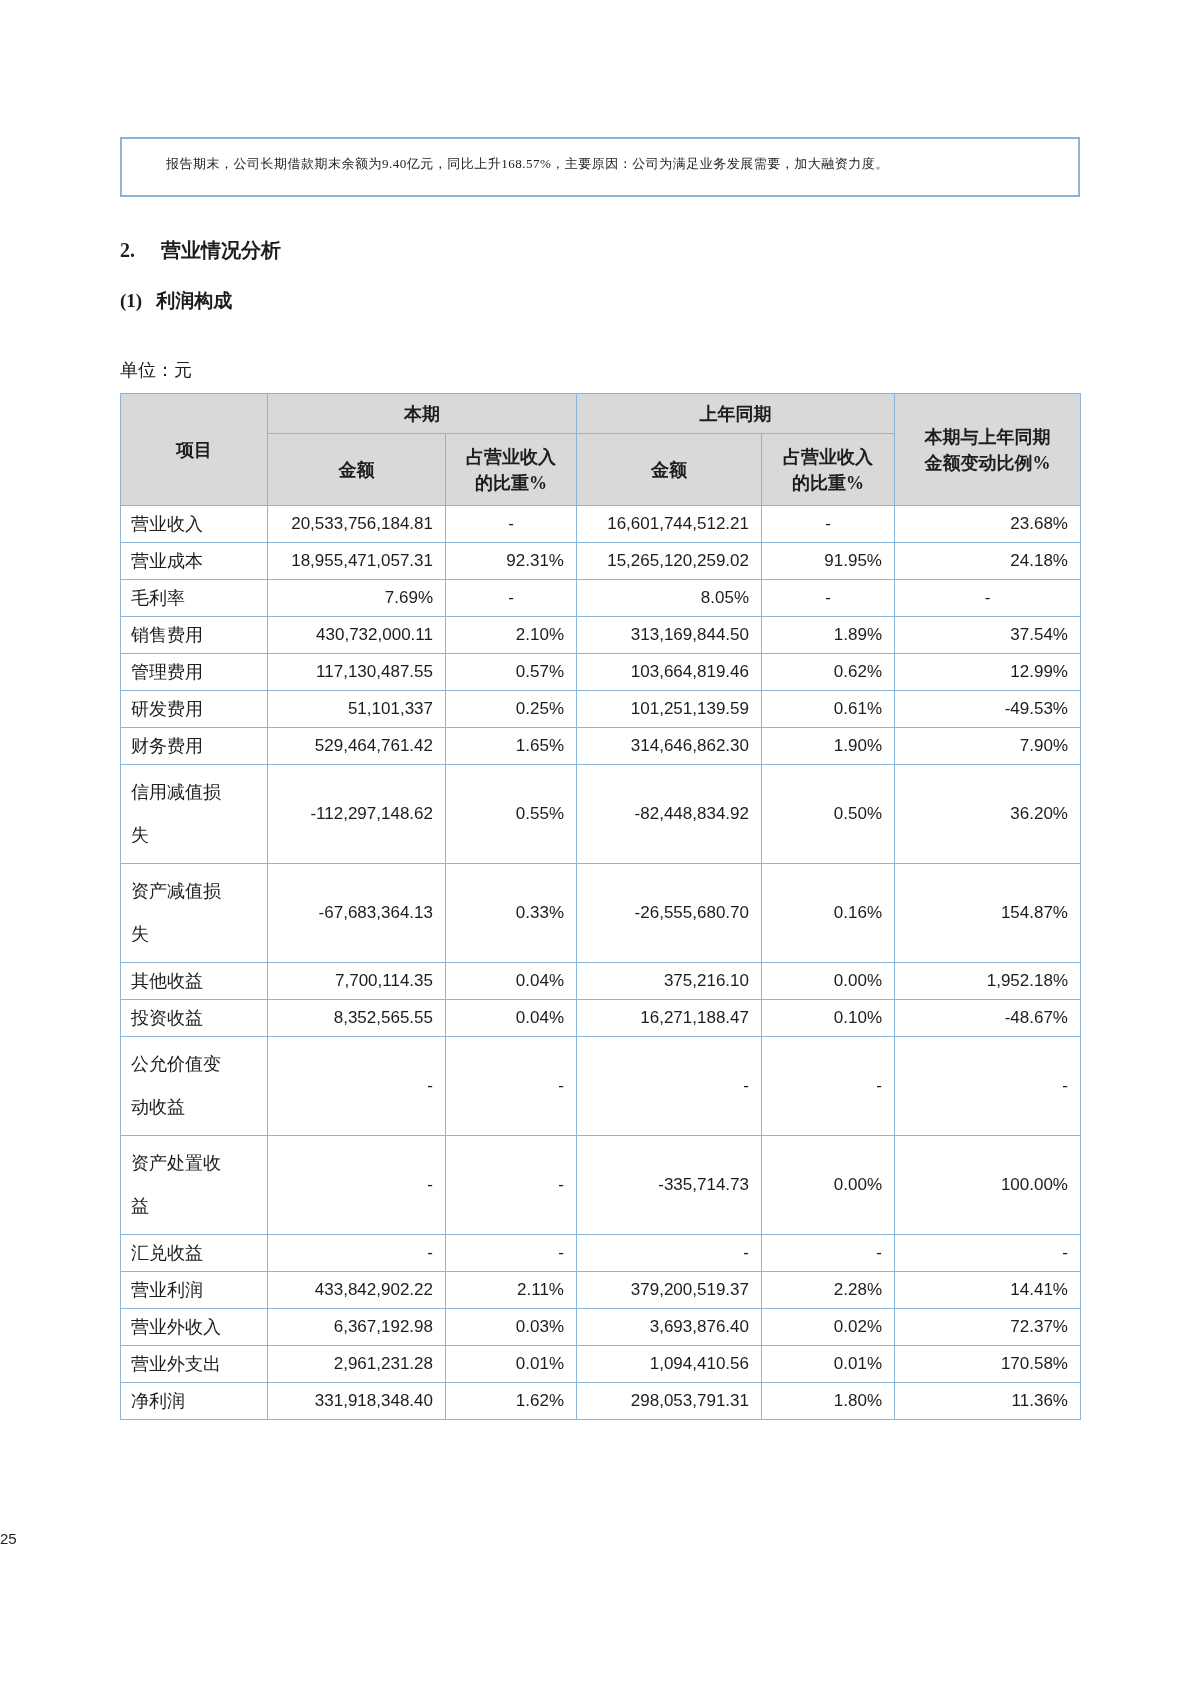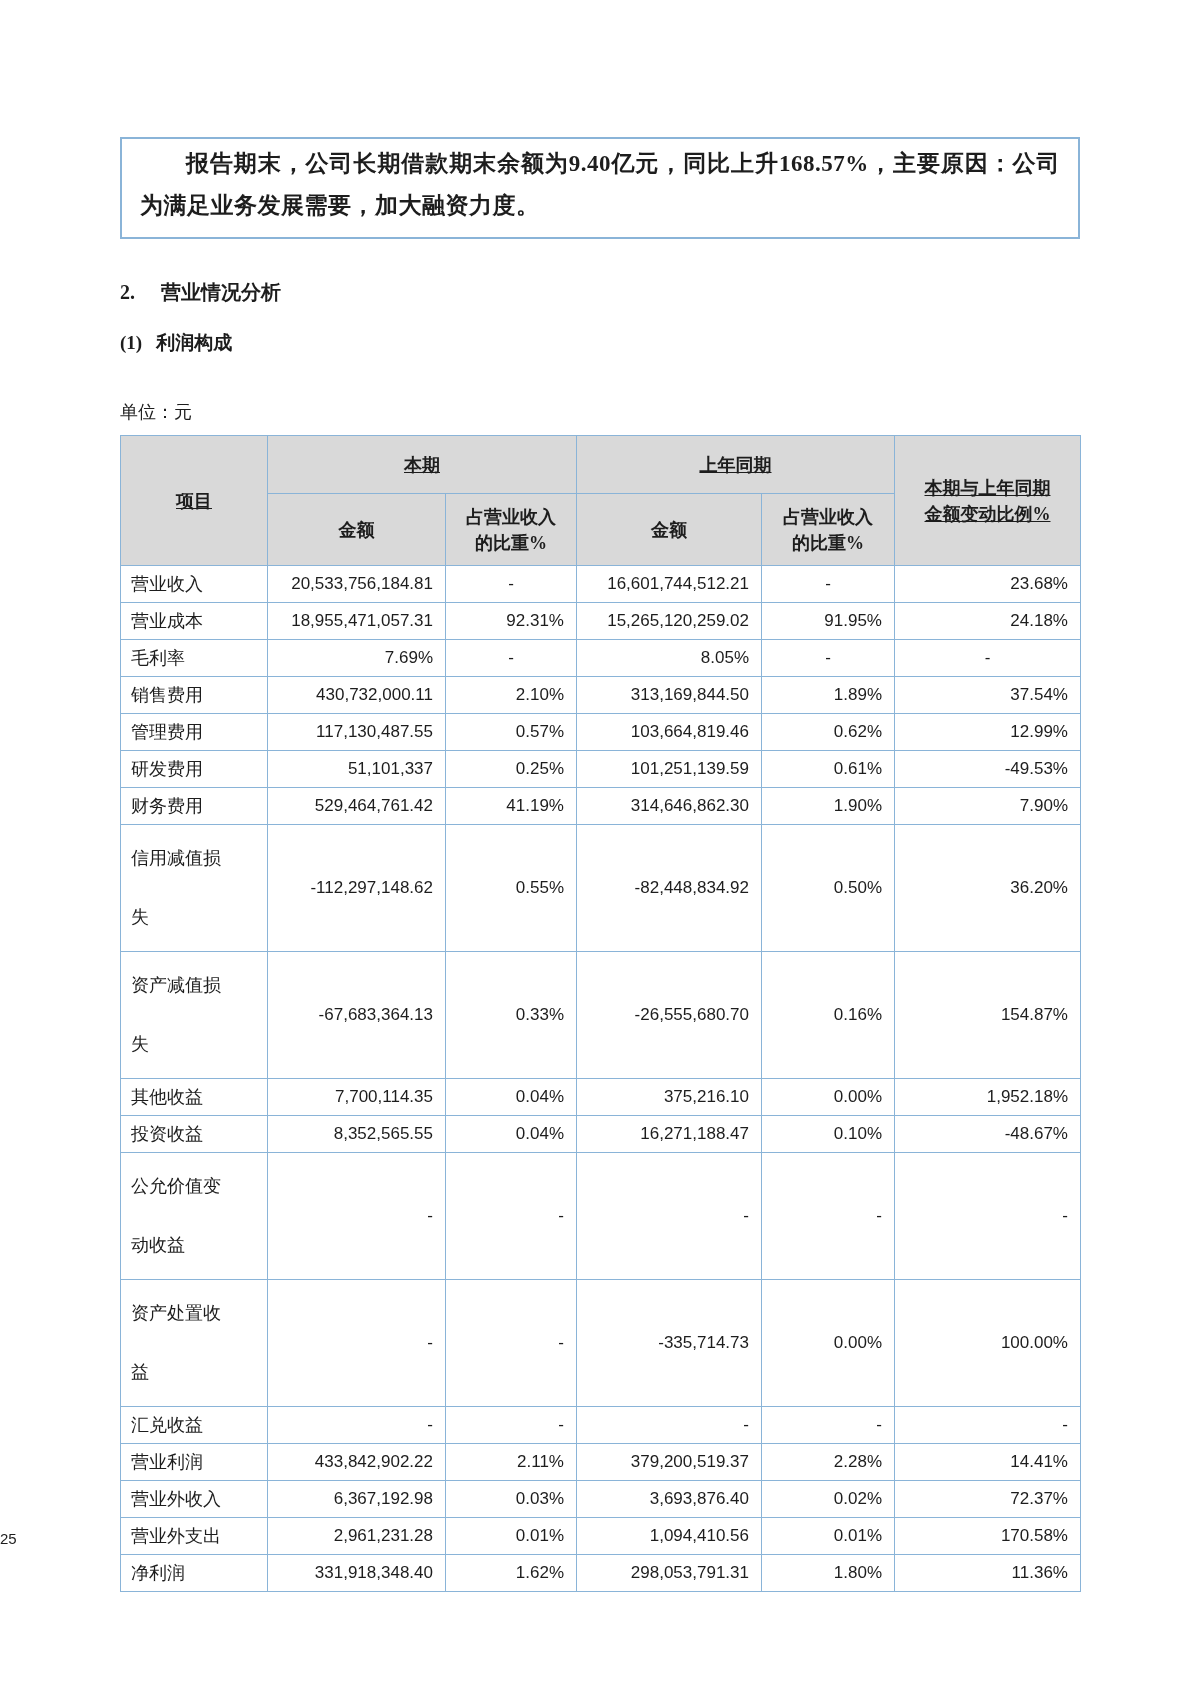--- a/index.html
+++ b/index.html
@@ -25,26 +25,25 @@
     width:960px;
     margin:0 auto;
     padding-top:137px;
   }
   
   .callout{
     border:2px solid var(--border-blue);
     padding:4px 18px 10px 18px;
   }
   .callout p{
-    font-size:23px;
+    font-size:13px;
     line-height:42px;
     text-indent:2em;
     text-align:justify;
     letter-spacing:0.5px;
-    font-weight:bold;
   }
   
   .heading1{
     margin-top:40px;
     font-size:20px;
     font-weight:bold;
     font-family:"Liberation Sans", sans-serif;
   }
   .heading1 .h-num{
     font-family:"Liberation Serif", serif;
@@ -83,39 +82,39 @@
   }
   thead th{
     background:var(--header-gray);
     font-weight:bold;
     text-align:center;
     font-family:"Liberation Serif", serif;
     font-size:18px;
     line-height:26px;
     padding:4px 4px;
   }
-  thead tr.h1 th{height:58px;text-decoration:underline;}
+  thead tr.h1 th{height:40px;}
   thead tr.h2 th{height:72px;}
   .wrap{white-space:pre-line;}
   tbody td{
     background:#ffffff;
     height:37px;
     padding:4px 0;
   }
   tbody td.label{
     font-family:"Liberation Serif", serif;
     font-size:18px;
     text-align:left;
     padding-left:10px;
     padding-right:4px;
     line-height:26px;
     white-space:pre-line;
   }
   tbody tr.tall td{height:99px;}
-  tbody tr.tall td.label{line-height:59px;border-radius:22px;}
+  tbody tr.tall td.label{line-height:43px;border-radius:22px;}
   tbody td.num{
     text-align:right;
     padding-right:12px;
   }
   tbody td.center{
     text-align:center;
   }
   
   .pagenum{
     position:absolute;
@@ -218,21 +217,21 @@
             <td class="label">研发费用</td>
             <td class="num">51,101,337</td>
             <td class="num">0.25%</td>
             <td class="num">101,251,139.59</td>
             <td class="num">0.61%</td>
             <td class="num">-49.53%</td>
           </tr>
           <tr>
             <td class="label">财务费用</td>
             <td class="num">529,464,761.42</td>
-            <td class="num">41.19%</td>
+            <td class="num">1.65%</td>
             <td class="num">314,646,862.30</td>
             <td class="num">1.90%</td>
             <td class="num">7.90%</td>
           </tr>
           <tr class="tall">
             <td class="label">信用减值损
 失</td>
             <td class="num">-112,297,148.62</td>
             <td class="num">0.55%</td>
             <td class="num">-82,448,834.92</td>

